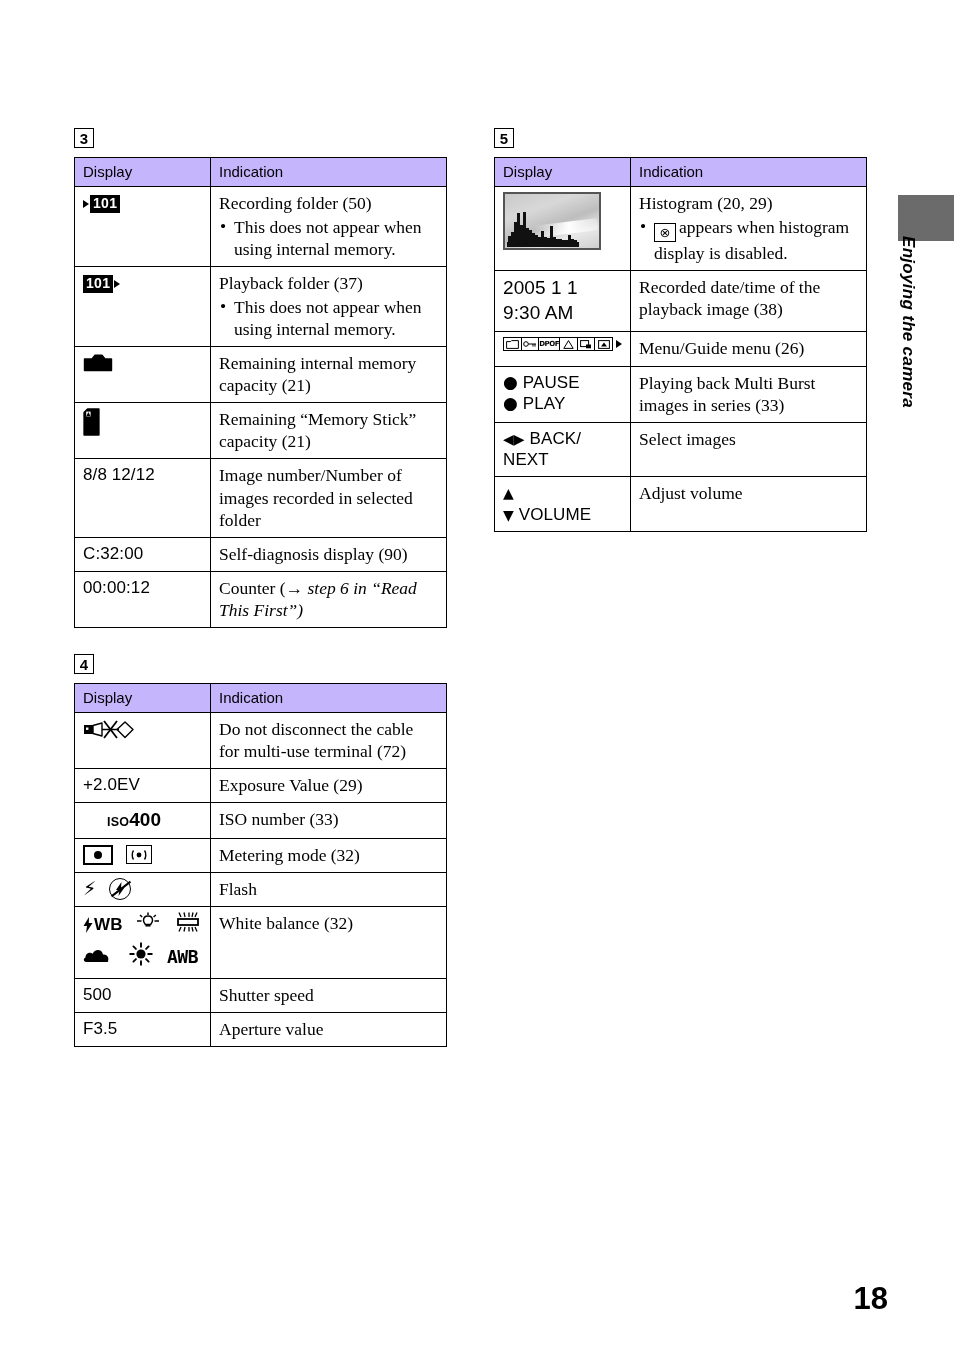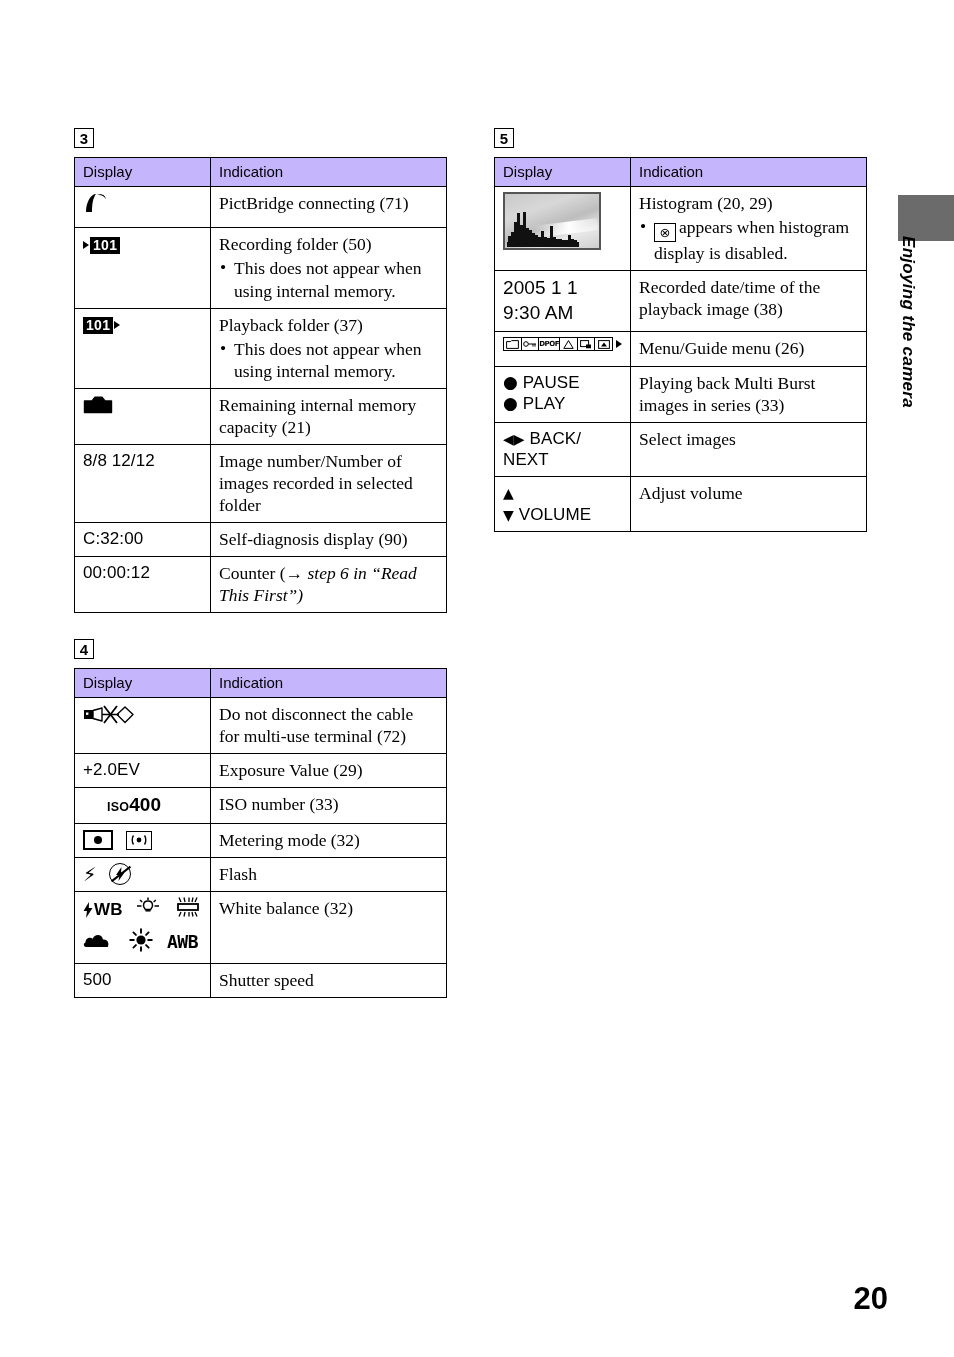--- a/index.html
+++ b/index.html
@@ -232,31 +232,20 @@
         <col class="c1">
         <col class="c2">
       </colgroup>
     <thead>
       <tr>
         <th>Display</th>
         <th>Indication</th>
       </tr>
     </thead>
     <tbody>
-      <tr>
-        <td class="disp-cell">
-          <span class="ico-pictbridge">
-            <svg width="26" height="24" viewBox="0 0 26 24">
-              <path d="M3 20 C3 10, 8 2, 13 2 C10 6, 9 12, 9 20 Z" fill="#000"></path>
-              <path d="M14 3 C19 1, 23 4, 22.5 7 C21.5 3.5, 17.5 2.5, 14 3 Z" fill="#000"></path>
-            </svg>
-          </span>
-        </td>
-        <td class="ind-cell">PictBridge connecting (71)</td>
-      </tr>
 
       <tr class="thick-top">
         <td class="disp-cell">
           <span class="folder-tag">
             <span class="tri-r"></span>
               <span class="num">101</span>
           </span>
         </td>
         <td class="ind-cell">
           <span>Recording folder (50)</span>
@@ -281,20 +270,32 @@
         <td class="disp-cell">
           <span class="ico-intmem">
             <svg width="30" height="20" viewBox="0 0 30 20">
               <path d="M1.5 18.5 L1.5 7 L9 7 L12 3.2 L19 3.2 L22 7 L28.5 7 L28.5 18.5 Z" fill="#000" stroke="#000" stroke-width="1.4" stroke-linejoin="round"></path>
             </svg>
           </span>
         </td>
         <td class="ind-cell">Remaining internal memory capacity (21)</td>
       </tr>
 
+      <tr>
+        <td class="disp-cell">
+          <span class="ico-ms">
+            <svg width="17" height="28" viewBox="0 0 17 28">
+              <path d="M1 27 L1 4.5 L4.5 1 L16 1 L16 27 Z" fill="#000" stroke="#000" stroke-width="1.3" stroke-linejoin="round"></path>
+              <path d="M3.2 3.6 L7.6 3.6 L7.6 8.4 L3.2 8.4 Z" fill="#fff"></path>
+              <path d="M5.4 3.9 L7.4 7.9 L3.4 7.9 Z" fill="#000"></path>
+            </svg>
+          </span>
+        </td>
+        <td class="ind-cell">Remaining “Memory Stick” capacity (21)</td>
+      </tr>
 
       <tr>
         <td class="disp-cell">8/8 12/12</td>
         <td class="ind-cell">Image number/Number of images recorded in selected folder</td>
       </tr>
 
       <tr class="thick-top">
         <td class="disp-cell">C:32:00</td>
         <td class="ind-cell">Self-diagnosis display (90)</td>
       </tr>
@@ -435,20 +436,24 @@
           </div>
         </td>
         <td class="ind-cell">White balance (32)</td>
       </tr>
 
       <tr>
         <td class="disp-cell">500</td>
         <td class="ind-cell">Shutter speed</td>
       </tr>
 
+      <tr>
+        <td class="disp-cell">F3.5</td>
+        <td class="ind-cell">Aperture value</td>
+      </tr>
 
     </tbody>
   </table>
 </div>
 
 <div class="col-right">
 
   <div class="sec-marker">5</div>
 
   <table class="disp">
@@ -575,13 +580,13 @@
         </td>
         <td class="ind-cell">Adjust volume</td>
       </tr>
     </tbody>
   </table>
 </div>
 
 <div class="side-tab"></div>
 <div class="side-label">Enjoying the camera</div>
 
-<div class="page-num">20</div>
+<div class="page-num">18</div>
 
 </body></html>

